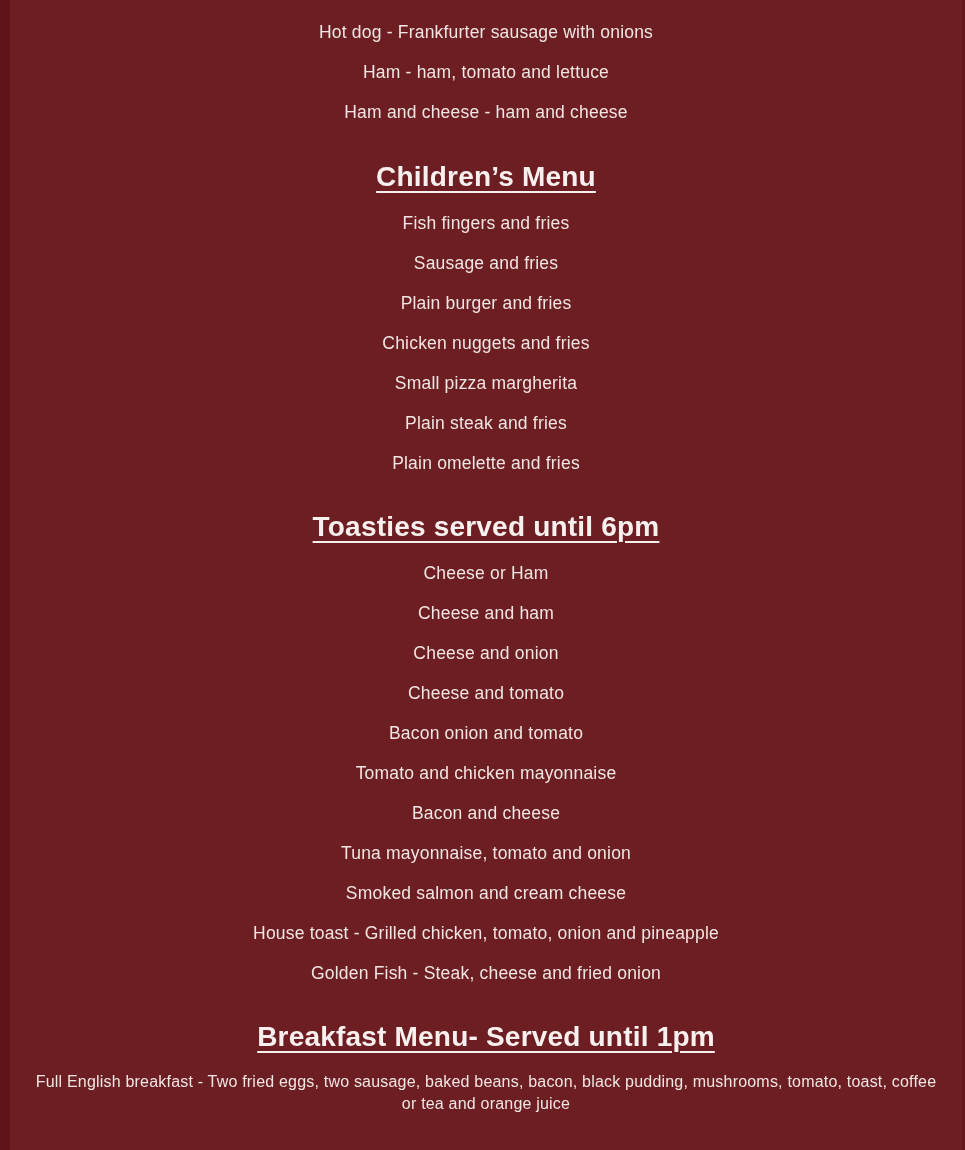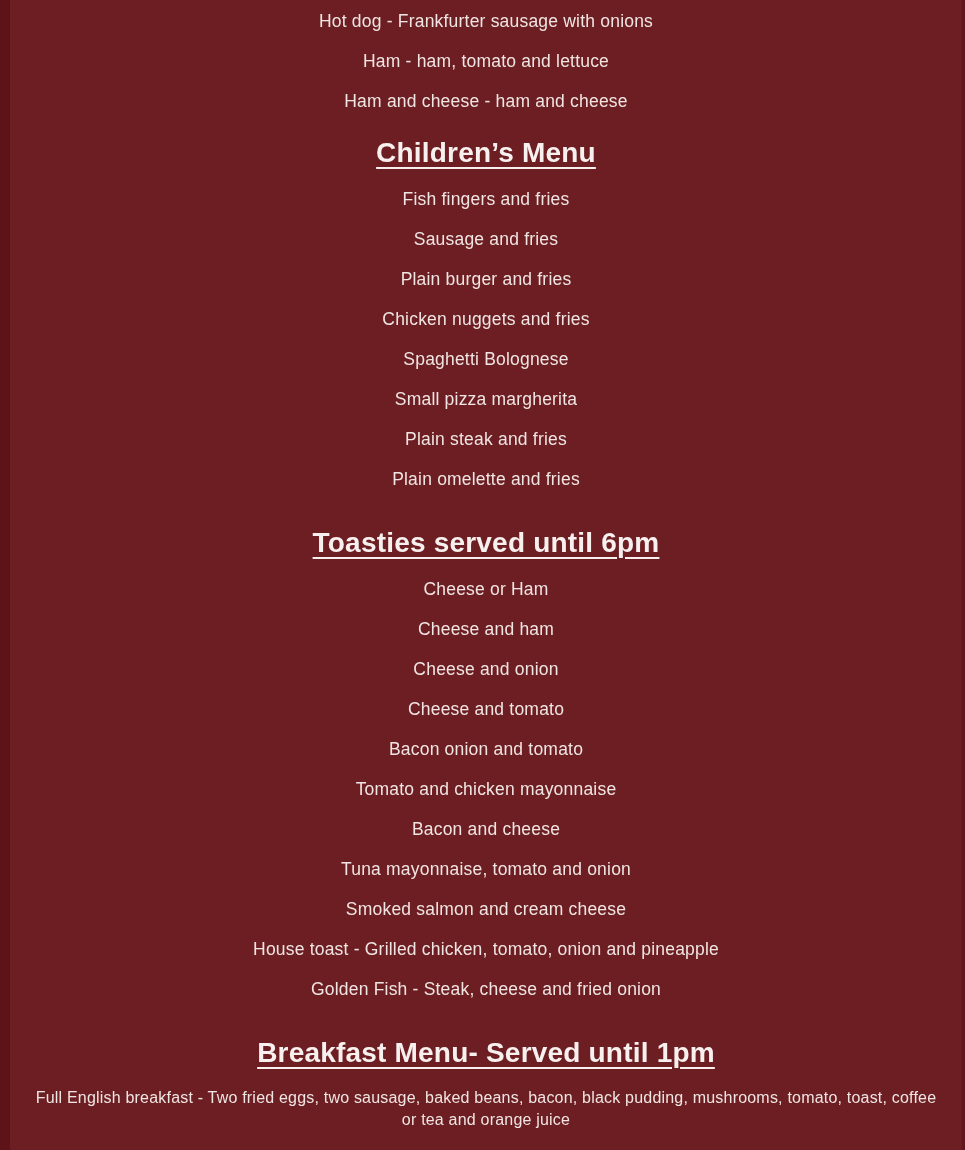--- a/index.html
+++ b/index.html
@@ -32,21 +32,21 @@
   .edge-right {
     position: absolute;
     right: 0; top: 0;
     width: 3px; height: 1150px;
     background: var(--edge-right);
   }
   .content {
     position: absolute;
     left: 10px; top: 0;
     width: 952px; height: 1150px;
-    padding-top: 1px;
+    padding-top: 12px;
     color: var(--text);
   }
   .menu-line {
     height: 40px;
     line-height: 40px;
     font-size: 17.5px;
     letter-spacing: 0.2px;
     text-align: center;
     white-space: nowrap;
     overflow: visible;
@@ -58,21 +58,21 @@
     font-size: 28px;
     font-weight: 700;
     letter-spacing: 0.2px;
     color: var(--heading);
   }
   .section-heading > span {
     text-decoration: underline;
     text-decoration-thickness: 2px;
     text-underline-offset: 5px;
   }
-  .heading-intro-gap   { margin-top: 12px; }
+  .heading-intro-gap   { margin-top: 25px; }
   .items-after-heading { margin-top: 6px; }
   .heading-gap         { margin-top: 24px; }
   .breakfast-item {
     margin-top: 14px;
     padding: 0 24px;
     font-size: 16px;
     line-height: 21.5px;
     letter-spacing: 0.2px;
     text-align: center;
   }
@@ -93,21 +93,20 @@
     </div>
 
     <div class="section-heading heading-intro-gap">
       <span>Children’s Menu</span>
     </div>
     <div class="items-after-heading">
       <div class="menu-line">Fish fingers and fries</div>
       <div class="menu-line">Sausage and fries</div>
       <div class="menu-line">Plain burger and fries</div>
       <div class="menu-line">Chicken nuggets and fries</div>
-      <div class="menu-line">Spaghetti Bolognese</div>
       <div class="menu-line">Small pizza margherita</div>
       <div class="menu-line">Plain steak and fries</div>
       <div class="menu-line">Plain omelette and fries</div>
     </div>
 
     <div class="section-heading heading-gap">
       <span>Toasties served until 6pm</span>
     </div>
     <div class="items-after-heading">
       <div class="menu-line">Cheese or Ham</div>

